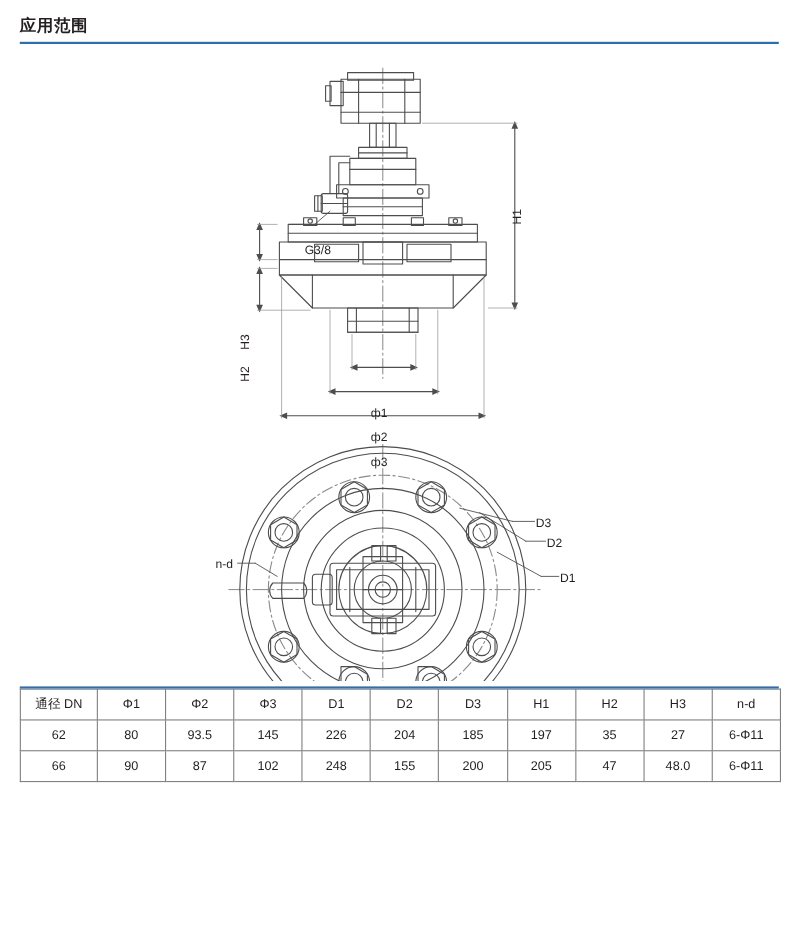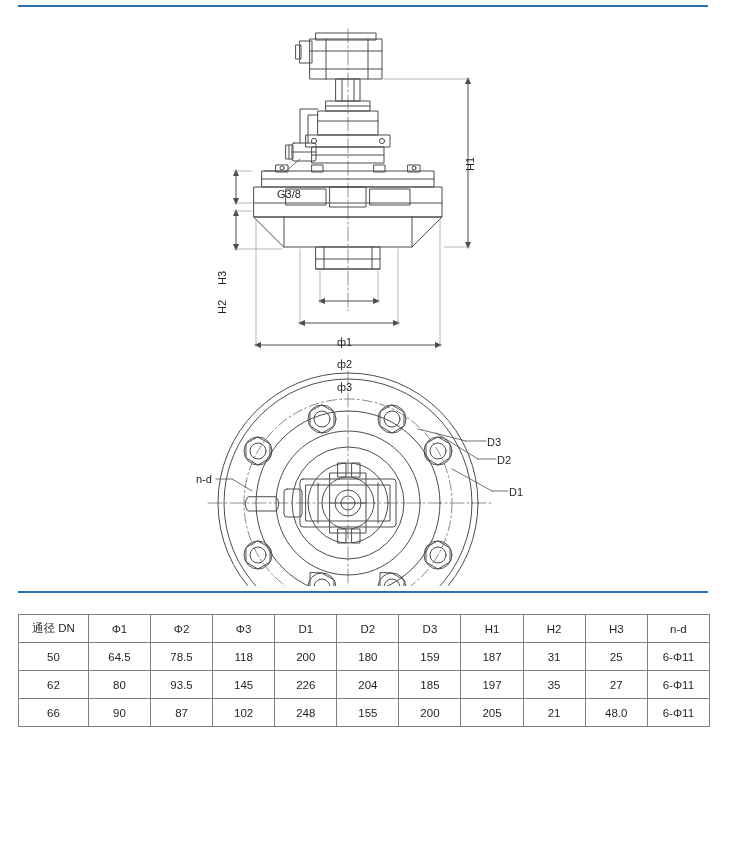--- a/index.html
+++ b/index.html
@@ -50,21 +50,21 @@
   
   .table-title {
     font-size: 15px;
     font-weight: bold;
     margin: 2px 0 0 18px;
   }
 
   
   table.dims {
     border-collapse: collapse;
-    margin: 21px 0 0 18px;
+    margin: 0 0 0 18px;
     width: 692px;
     font-size: 11.5px;
     padding-left: 36px;
   }
   table.dims th, table.dims td {
     border: 1px solid #808080;
     text-align: center;
     height: 28px;
     font-weight: normal;
     color: #231f20;
@@ -72,20 +72,21 @@
   }
   table.dims thead th { font-weight: normal; }
   table.dims col.c0 { width: 70px; }
   table.dims col.cx { width: 62.2px; }
 </style>
 </head>
 <body>
 
 <div class="page">
 
+  <div class="section-title">应用范围</div>
   <div class="section-underline"></div>
 
 
   <div class="drawing">
     <svg width="729" height="575" viewBox="0 0 729 575" xmlns="http://www.w3.org/2000/svg">
       <g stroke="#4d4d4d" fill="none" stroke-width="1" stroke-linecap="round" stroke-linejoin="round">
 
         <line x1="348" y1="18" x2="348" y2="300" stroke="#777" stroke-width="0.8" stroke-dasharray="14,3,2,3"></line>
 
         <rect x="310" y="28" width="72" height="40"></rect>
@@ -303,33 +304,20 @@
         <th>D2</th>
         <th>D3</th>
         <th>H1</th>
         <th>H2</th>
         <th>H3</th>
         <th>n-d</th>
       </tr>
     </thead>
     <tbody>
       <tr>
-        <td>50</td>
-        <td>64.5</td>
-        <td>78.5</td>
-        <td>118</td>
-        <td>200</td>
-        <td>180</td>
-        <td>159</td>
-        <td>187</td>
-        <td>31</td>
-        <td>25</td>
-        <td>6-Φ11</td>
-      </tr>
-      <tr>
         <td>62</td>
         <td>80</td>
         <td>93.5</td>
         <td>145</td>
         <td>226</td>
         <td>204</td>
         <td>185</td>
         <td>197</td>
         <td>35</td>
         <td>27</td>
@@ -337,20 +325,20 @@
       </tr>
       <tr>
         <td>66</td>
         <td>90</td>
         <td>87</td>
         <td>102</td>
         <td>248</td>
         <td>155</td>
         <td>200</td>
         <td>205</td>
-        <td>21</td>
+        <td>47</td>
         <td>48.0</td>
         <td>6-Φ11</td>
       </tr>
     </tbody>
   </table>
 
 </div>
 
 </body></html>

